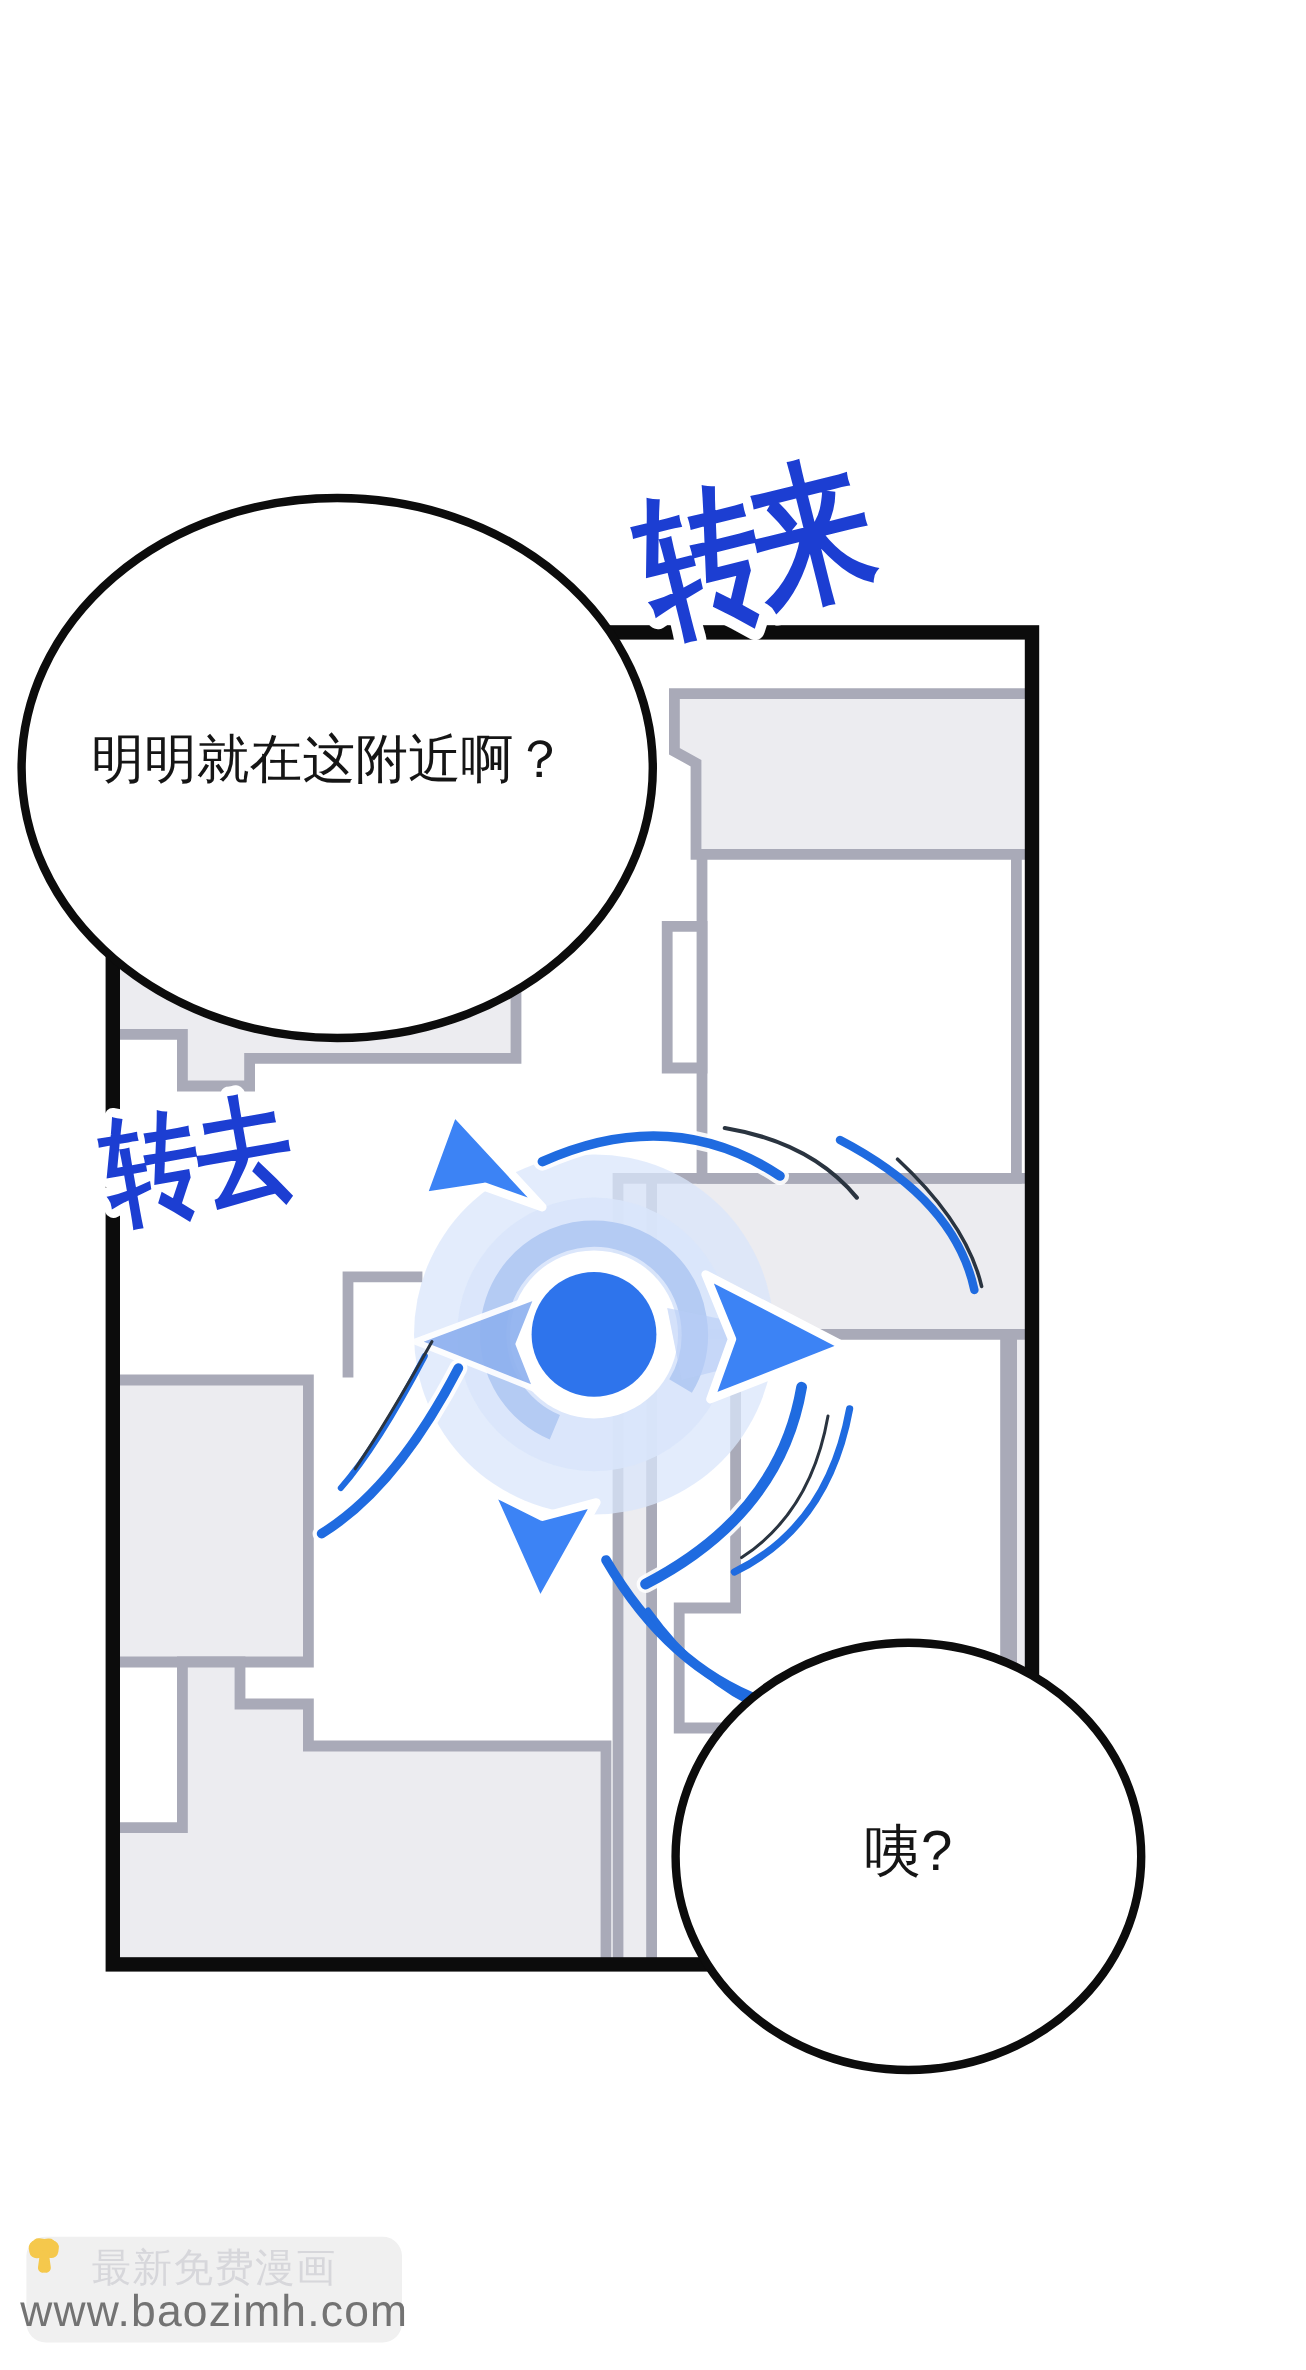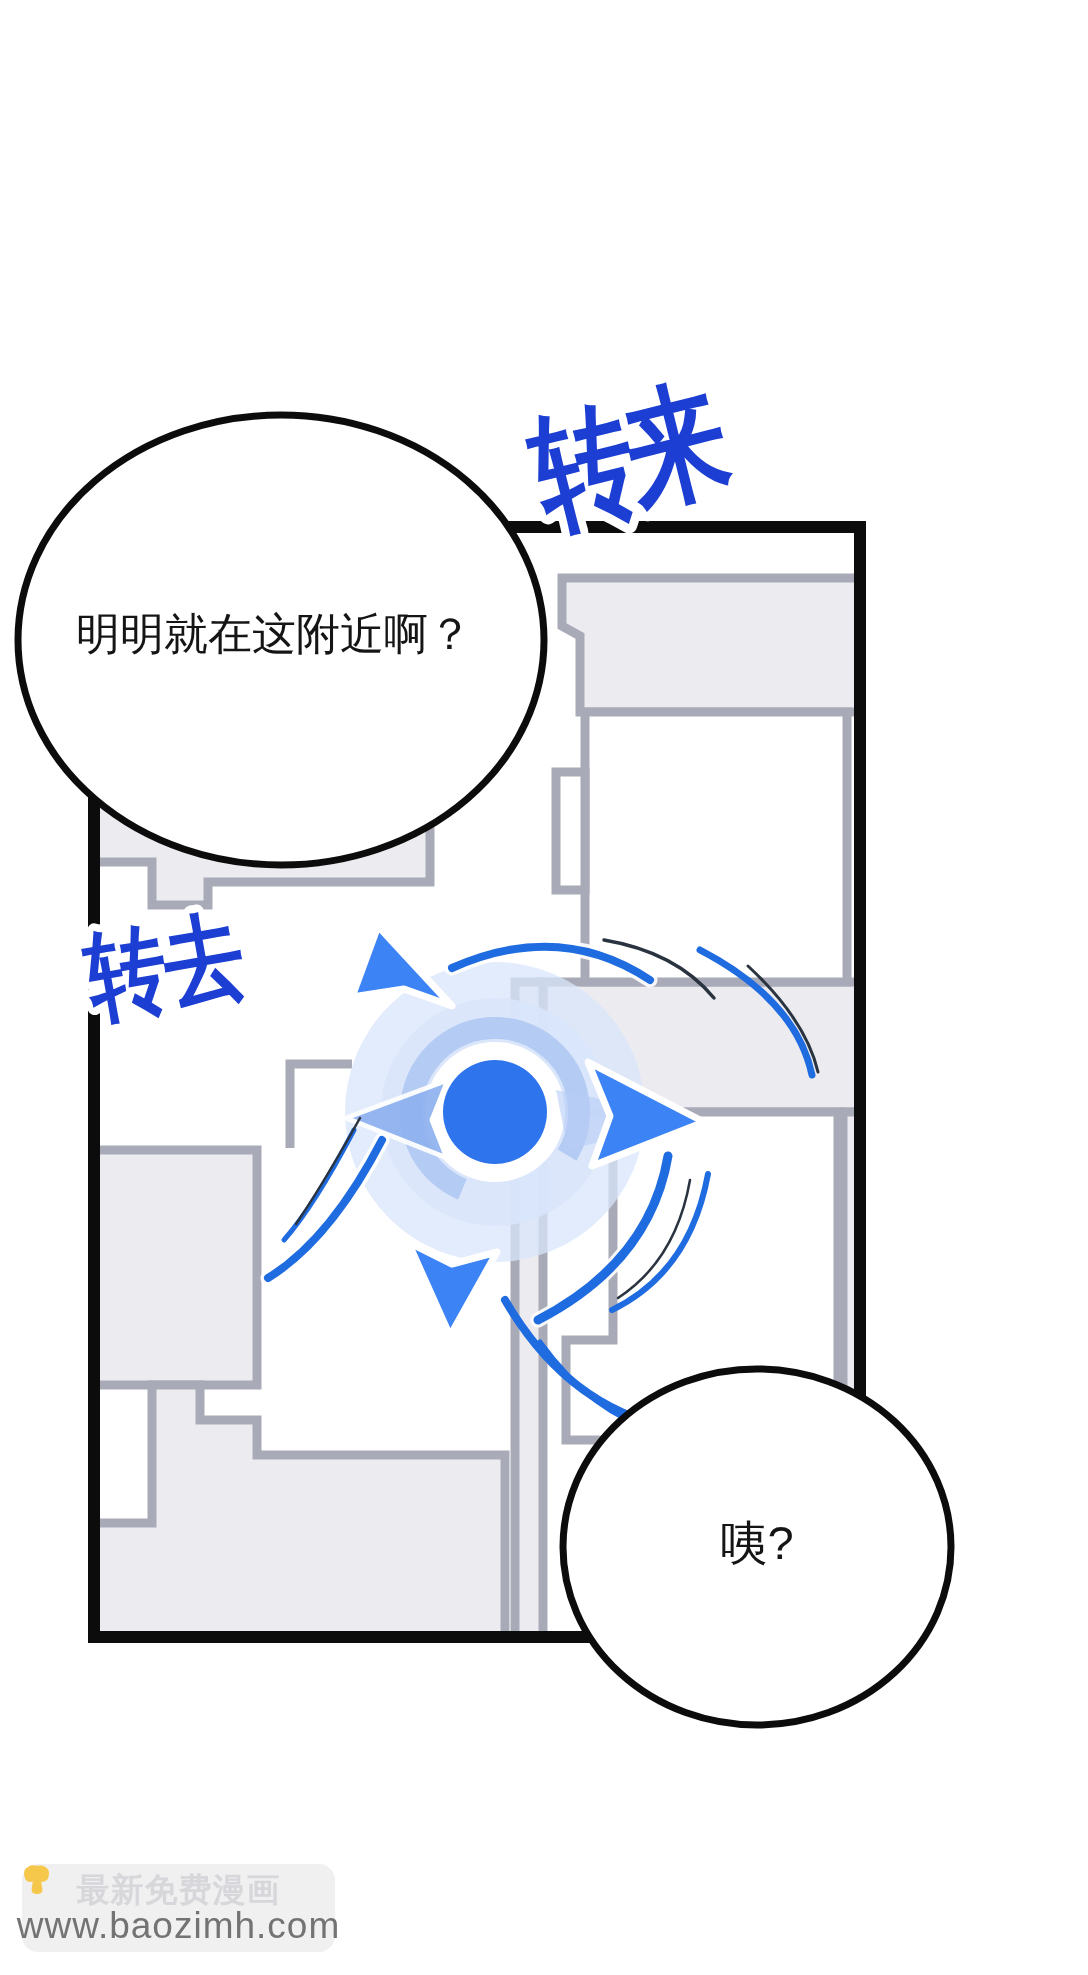--- a/index.html
+++ b/index.html
@@ -27,21 +27,21 @@
     position:absolute;
     left:22px;top:1864px;
     width:313px;height:88px;
     border-radius:16px;
     display:flex;flex-direction:column;
     align-items:center;justify-content:center;
     gap:1px;
   }
   .wm-line1{
     display:flex;align-items:center;gap:4px;
-    font-size:33px;font-weight:bold;
+    font-size:33px;font-weight:normal;
     letter-spacing:1px;
     line-height:1;
   }
   .wm-line2{
     font-size:37px;
     letter-spacing:1px;
     line-height:1;
   }
   .wm-hand{display:block;}
 </style>

